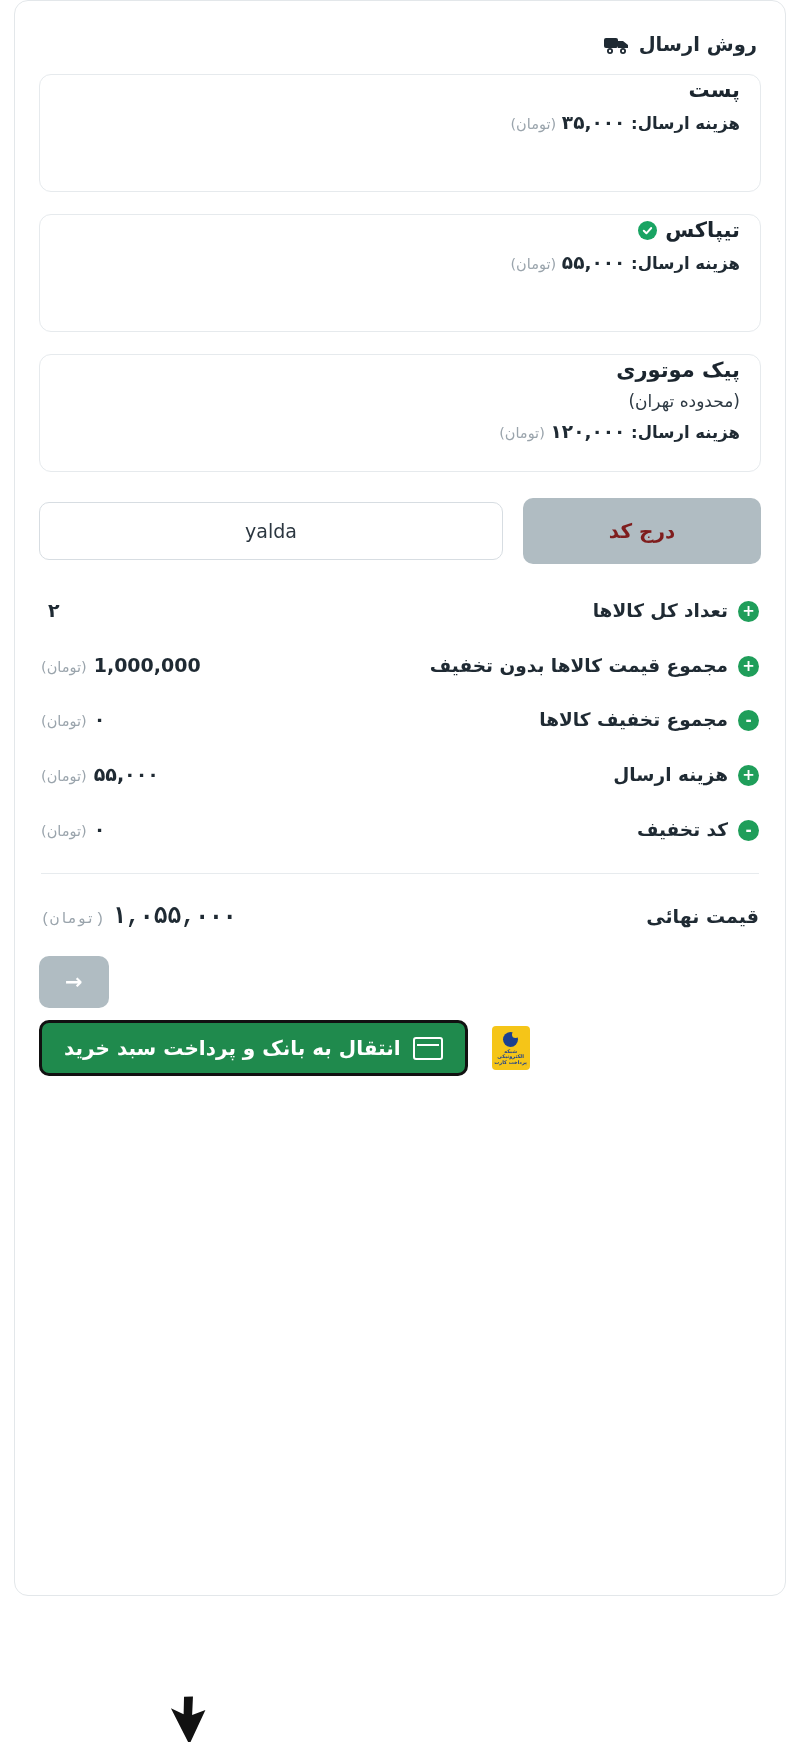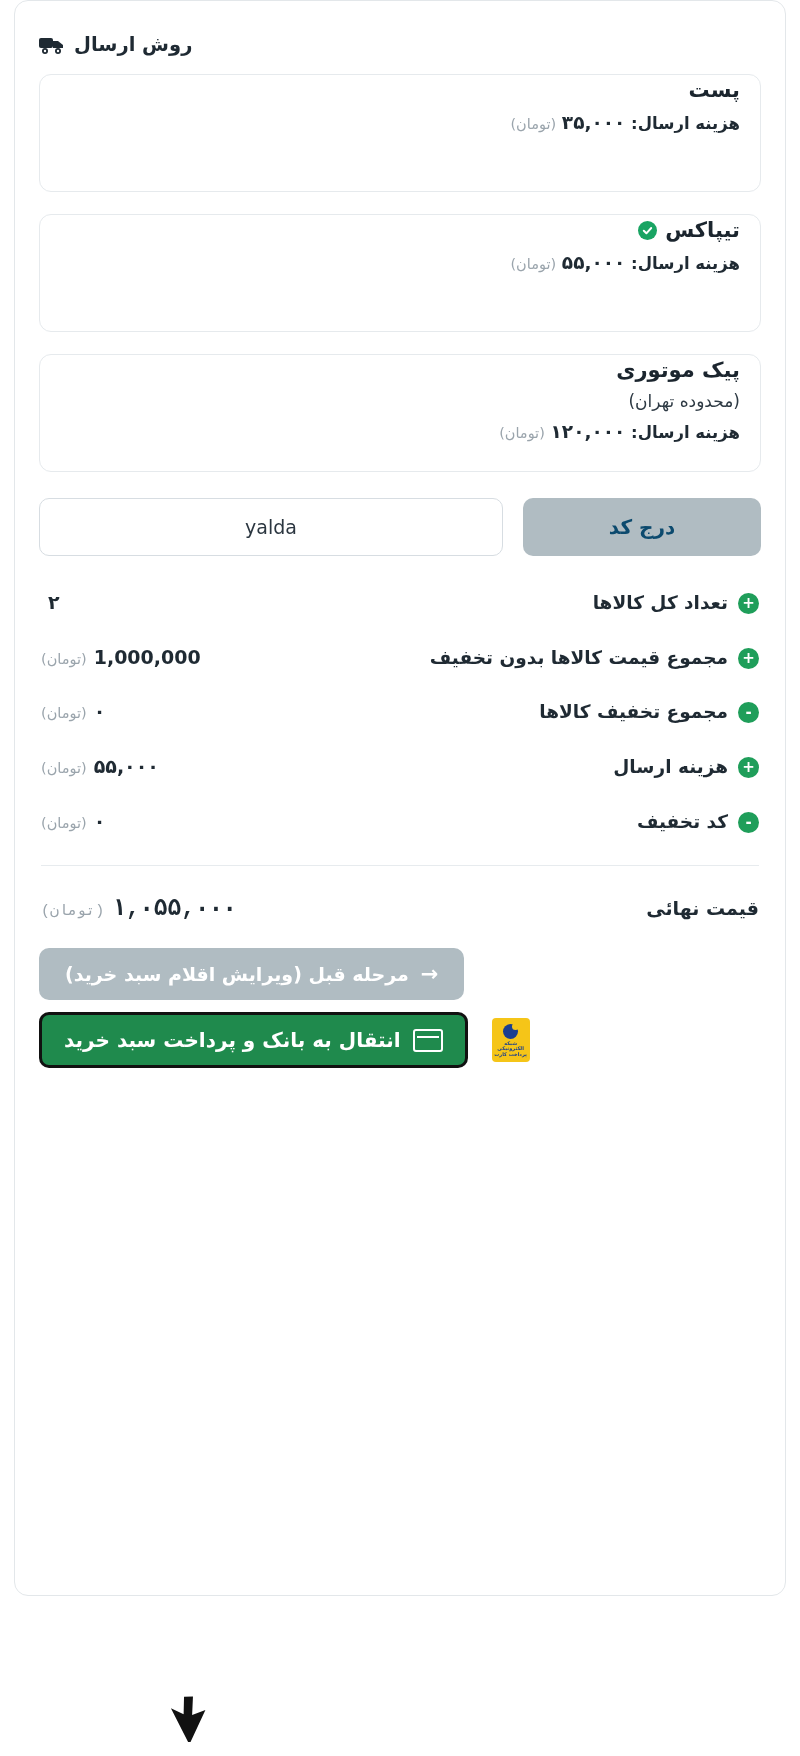--- a/index.html
+++ b/index.html
@@ -34,21 +34,21 @@
     border-radius: 14px;
     box-sizing: border-box;
     padding: 22px 24px 0 24px;
   }
 
   
   .section-head {
     display: flex;
     flex-direction: row;
     align-items: center;
-    justify-content: flex-end;
+    justify-content: flex-start;
     gap: 9px;
     margin: 10px 4px 18px 0;
   }
   .section-head .label {
     font-size: 19.5px;
     font-weight: bold;
     color: #1f2a33;
     letter-spacing: 0;
   }
   .truck-icon {
@@ -130,25 +130,25 @@
     font-size: 19px;
     color: #2b3640;
     padding: 0 18px;
     box-sizing: border-box;
     text-align: center;
     outline: none;
   }
   .coupon-btn {
     flex: 0 0 auto;
     width: 238px;
-    height: 58px;
+    height: 66px;
     border: none;
     border-radius: 10px;
     background: #b0bcc2;
-    color: #0c4a6e;
+    color: #7f1d1d;
     font-family: "DejaVu Sans", "Liberation Sans", sans-serif;
     font-size: 20px;
     font-weight: bold;
     cursor: pointer;
   }
 
   
   .summary { margin-top: 14px; }
   .sum-row {
     display: flex;
@@ -459,21 +459,20 @@
         <span class="final-label">قیمت نهائی</span>
         <span class="final-value">
           <span>۱,۰۵۵,۰۰۰</span><span class="unit">(تومان)</span>
         </span>
       </div>
     </div>
 
     <div class="actions">
       <button class="btn-prev">
         <span class="arrow">→</span>
-        <span>مرحله قبل (ویرایش اقلام سبد خرید)</span>
       </button>
 
       <div class="pay-wrap">
         <button class="btn-pay">
           <span class="card-icon"></span>
           <span>انتقال به بانک و پرداخت سبد خرید</span>
         </button>
         <span class="shetab-logo">
           <span class="shetab-dot"></span>
           <span class="shetab-text">شبکه الکترونیکی پرداخت کارت</span>

